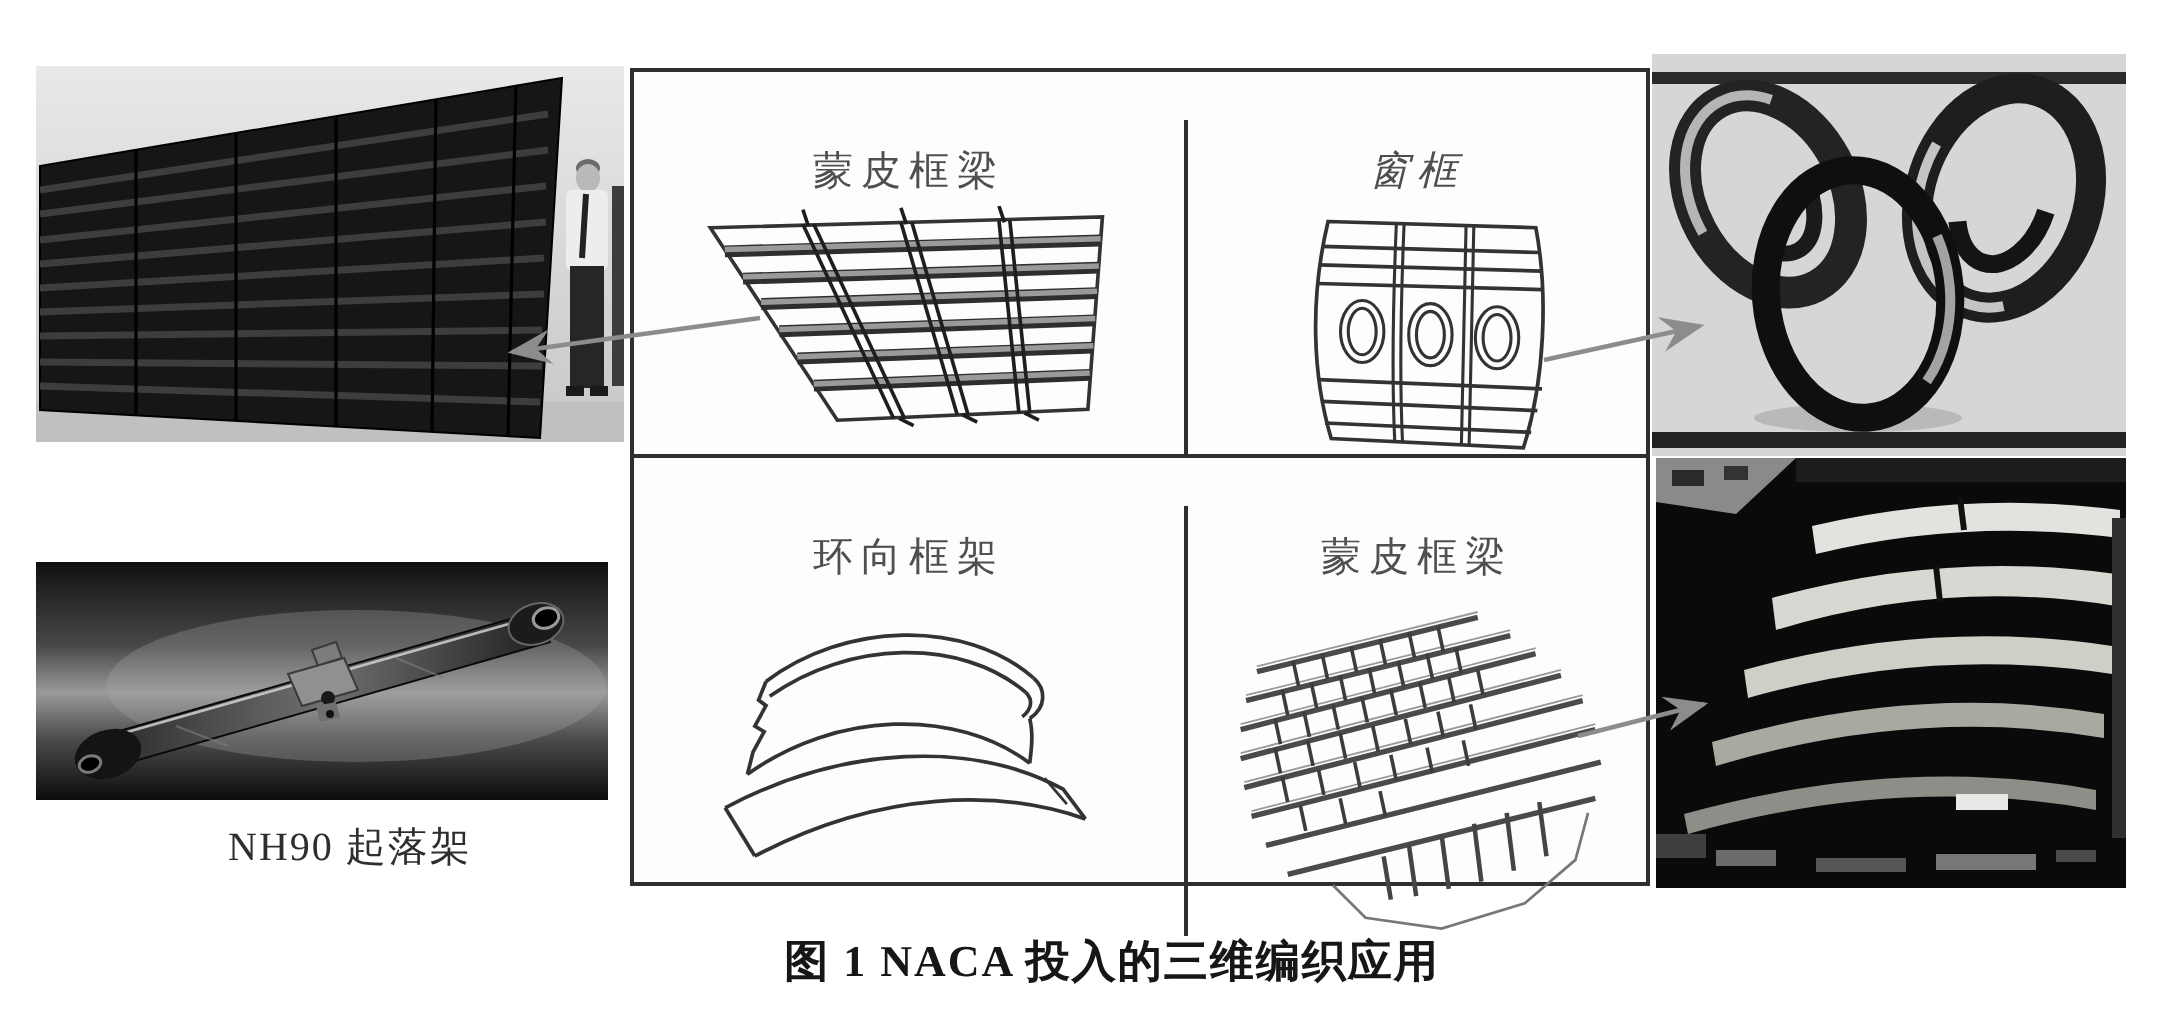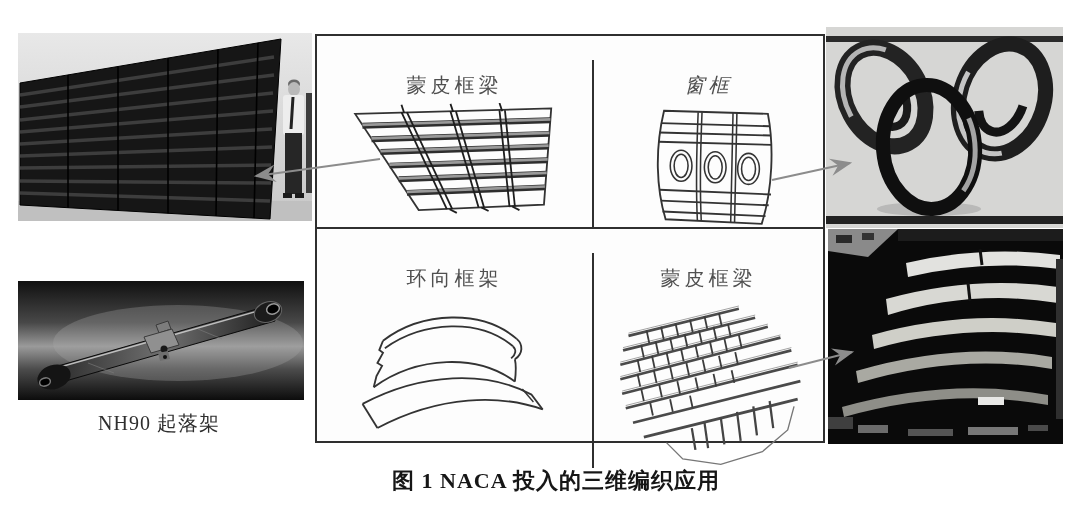--- a/index.html
+++ b/index.html
@@ -3,21 +3,21 @@
 <meta charset="utf-8">
 <style>
   html,body{margin:0;padding:0;background:#ffffff;}
   .page{position:relative;width:1080px;height:512px;background:#ffffff;overflow:hidden;
         font-family:"Liberation Serif","DejaVu Serif",serif;}
   .photo{position:absolute;overflow:hidden;}
   .photo svg{display:block;}
   
   .panel-photo{left:18px;top:33px;width:294px;height:188px;}
   .gear-photo{left:18px;top:281px;width:286px;height:119px;}
-  .nh90-label{position:absolute;left:2px;top:410px;width:286px;text-align:center;
+  .nh90-label{position:absolute;left:18px;top:410px;width:286px;text-align:center;
               font-size:20px;color:#2e2e2e;transform:translateX(14px);letter-spacing:1px;}
   
   .grid{position:absolute;left:315px;top:34px;width:510px;height:409px;
         border:2px solid #2f2f2f;box-sizing:border-box;display:grid;
         grid-template-columns:277px 1fr;grid-template-rows:193px 1fr;background:#fdfdfd;}
   .cell{position:relative;display:flex;flex-direction:column;align-items:center;box-sizing:border-box;margin-top:24px;}
   .cell.c1{border-right:2px solid #2f2f2f;border-bottom:2px solid #2f2f2f;}
   .cell.c2{border-bottom:2px solid #2f2f2f;font-style:italic;}
   .cell.c3{border-right:2px solid #2f2f2f;}
   .cell-label{margin-top:12px;font-size:20px;color:#4f4f4f;letter-spacing:4px;white-space:nowrap;}

